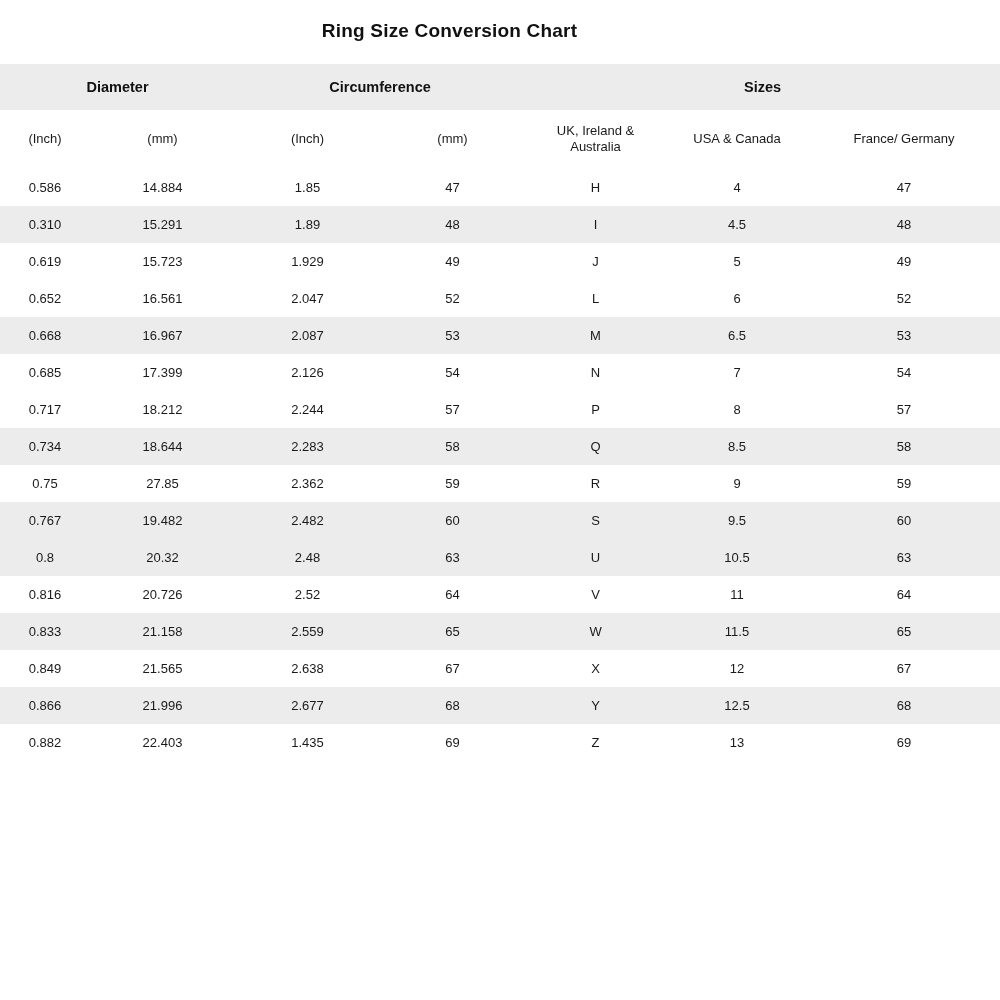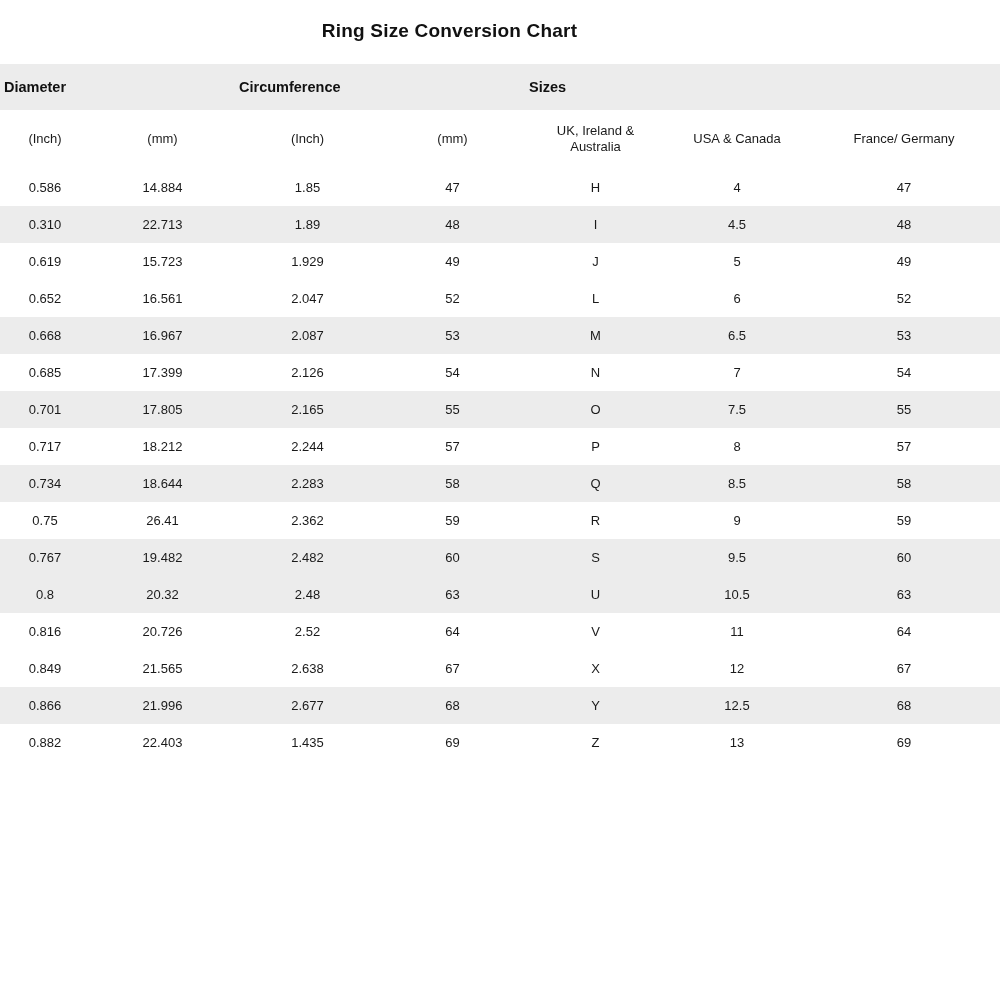--- a/index.html
+++ b/index.html
@@ -37,21 +37,21 @@
   table.ring-table col.c3 { width: 145px; }
   table.ring-table col.c4 { width: 141px; }
   table.ring-table col.c5 { width: 142px; }
   table.ring-table col.c6 { width: 192px; }
   .group-row th {
     background: #ececec;
     font-size: 14.5px;
     font-weight: bold;
     color: #111111;
     padding: 15px 4px 15px 4px;
-    text-align: left;
+    text-align: center;
     border: none;
   }
   .sub-row th {
     background: #ffffff;
     font-size: 13px;
     font-weight: normal;
     color: #1a1a1a;
     padding: 13px 6px 13px 6px;
     text-align: center;
     border: none;
@@ -104,21 +104,21 @@
           <td>0.586</td>
           <td>14.884</td>
           <td>1.85</td>
           <td>47</td>
           <td>H</td>
           <td>4</td>
           <td>47</td>
         </tr>
         <tr class="odd">
           <td>0.310</td>
-          <td>22.713</td>
+          <td>15.291</td>
           <td>1.89</td>
           <td>48</td>
           <td>I</td>
           <td>4.5</td>
           <td>48</td>
         </tr>
         <tr class="even">
           <td>0.619</td>
           <td>15.723</td>
           <td>1.929</td>
@@ -147,50 +147,41 @@
         </tr>
         <tr class="even">
           <td>0.685</td>
           <td>17.399</td>
           <td>2.126</td>
           <td>54</td>
           <td>N</td>
           <td>7</td>
           <td>54</td>
         </tr>
-        <tr class="odd">
-          <td>0.701</td>
-          <td>17.805</td>
-          <td>2.165</td>
-          <td>55</td>
-          <td>O</td>
-          <td>7.5</td>
-          <td>55</td>
-        </tr>
         <tr class="even">
           <td>0.717</td>
           <td>18.212</td>
           <td>2.244</td>
           <td>57</td>
           <td>P</td>
           <td>8</td>
           <td>57</td>
         </tr>
         <tr class="odd">
           <td>0.734</td>
           <td>18.644</td>
           <td>2.283</td>
           <td>58</td>
           <td>Q</td>
           <td>8.5</td>
           <td>58</td>
         </tr>
         <tr class="even">
           <td>0.75</td>
-          <td>26.41</td>
+          <td>27.85</td>
           <td>2.362</td>
           <td>59</td>
           <td>R</td>
           <td>9</td>
           <td>59</td>
         </tr>
         <tr class="odd">
           <td>0.767</td>
           <td>19.482</td>
           <td>2.482</td>
@@ -210,20 +201,29 @@
         </tr>
         <tr class="even">
           <td>0.816</td>
           <td>20.726</td>
           <td>2.52</td>
           <td>64</td>
           <td>V</td>
           <td>11</td>
           <td>64</td>
         </tr>
+        <tr class="odd">
+          <td>0.833</td>
+          <td>21.158</td>
+          <td>2.559</td>
+          <td>65</td>
+          <td>W</td>
+          <td>11.5</td>
+          <td>65</td>
+        </tr>
         <tr class="even">
           <td>0.849</td>
           <td>21.565</td>
           <td>2.638</td>
           <td>67</td>
           <td>X</td>
           <td>12</td>
           <td>67</td>
         </tr>
         <tr class="odd">

